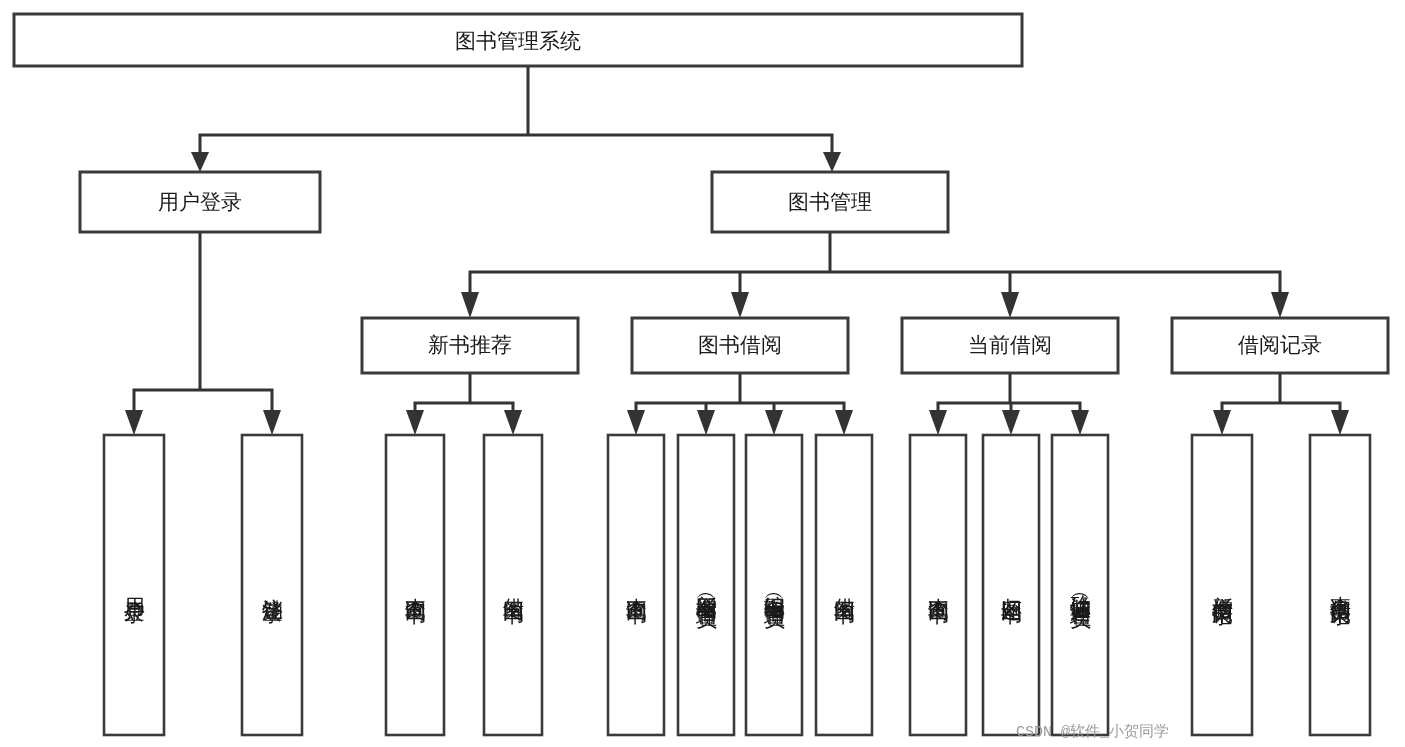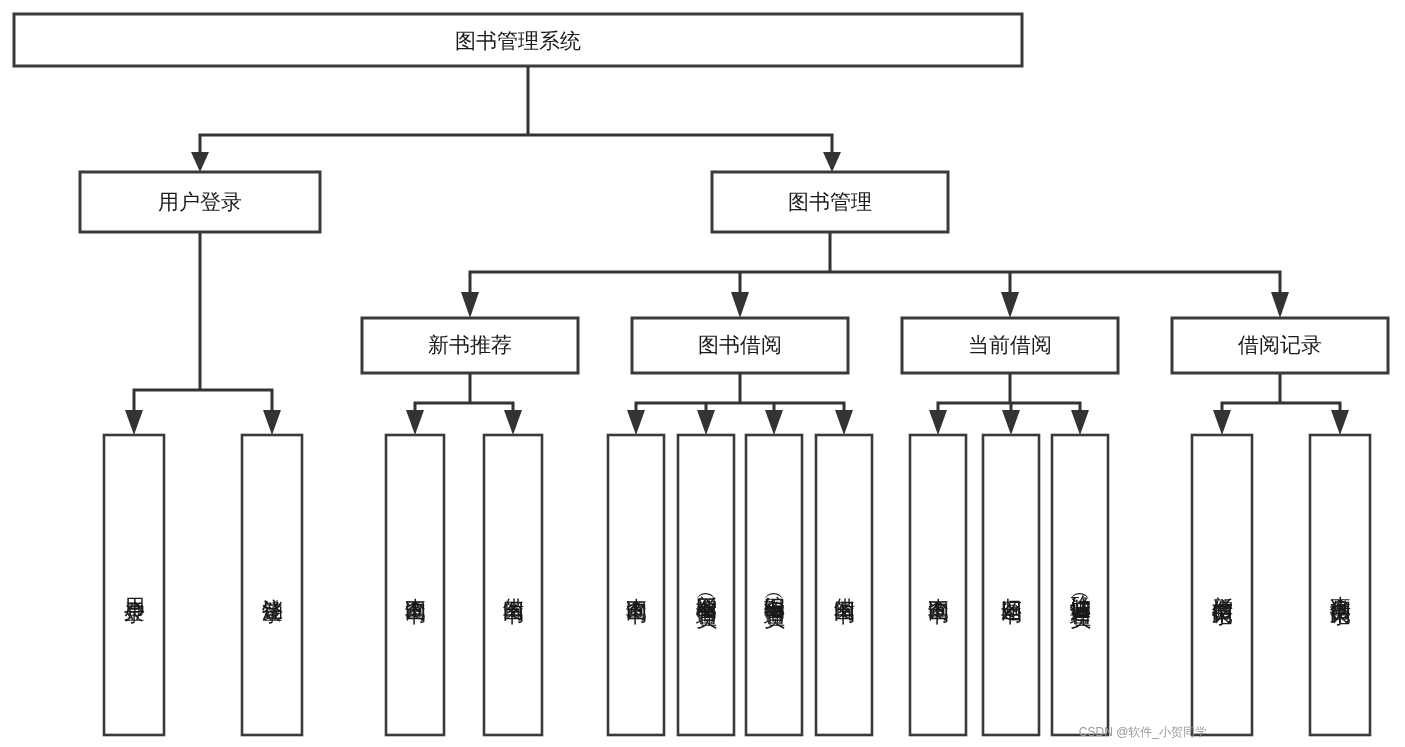--- a/index.html
+++ b/index.html
@@ -11,21 +11,20 @@
     width: 1405px;
     height: 747px;
     overflow: hidden;
     font-family: "DejaVu Sans", "Liberation Sans", sans-serif;
   }
   #diagram-root {
     position: relative;
     width: 1179px;
     height: 747px;
     background: #ffffff;
-    padding-left: 38px;
   }
   svg#flow {
     position: absolute;
     left: 0;
     top: 0;
     width: 1405px;
     height: 747px;
   }
   .node-box {
     fill: #ffffff;
@@ -64,22 +63,22 @@
     color: #1a1a1a;
     letter-spacing: 2px;
     text-align: center;
     white-space: nowrap;
     pointer-events: none;
   }
   #watermark {
     position: absolute;
     right: 10px;
     bottom: 6px;
-    font-family: Liberation Sans, sans-serif;
-    font-size: 12px;
+    font-family: Liberation Mono, monospace;
+    font-size: 15px;
     color: #9a9a9a;
     white-space: nowrap;
     pointer-events: none;
   }
 </style>
 </head>
 <body>
 
 <div id="diagram-root">
 

